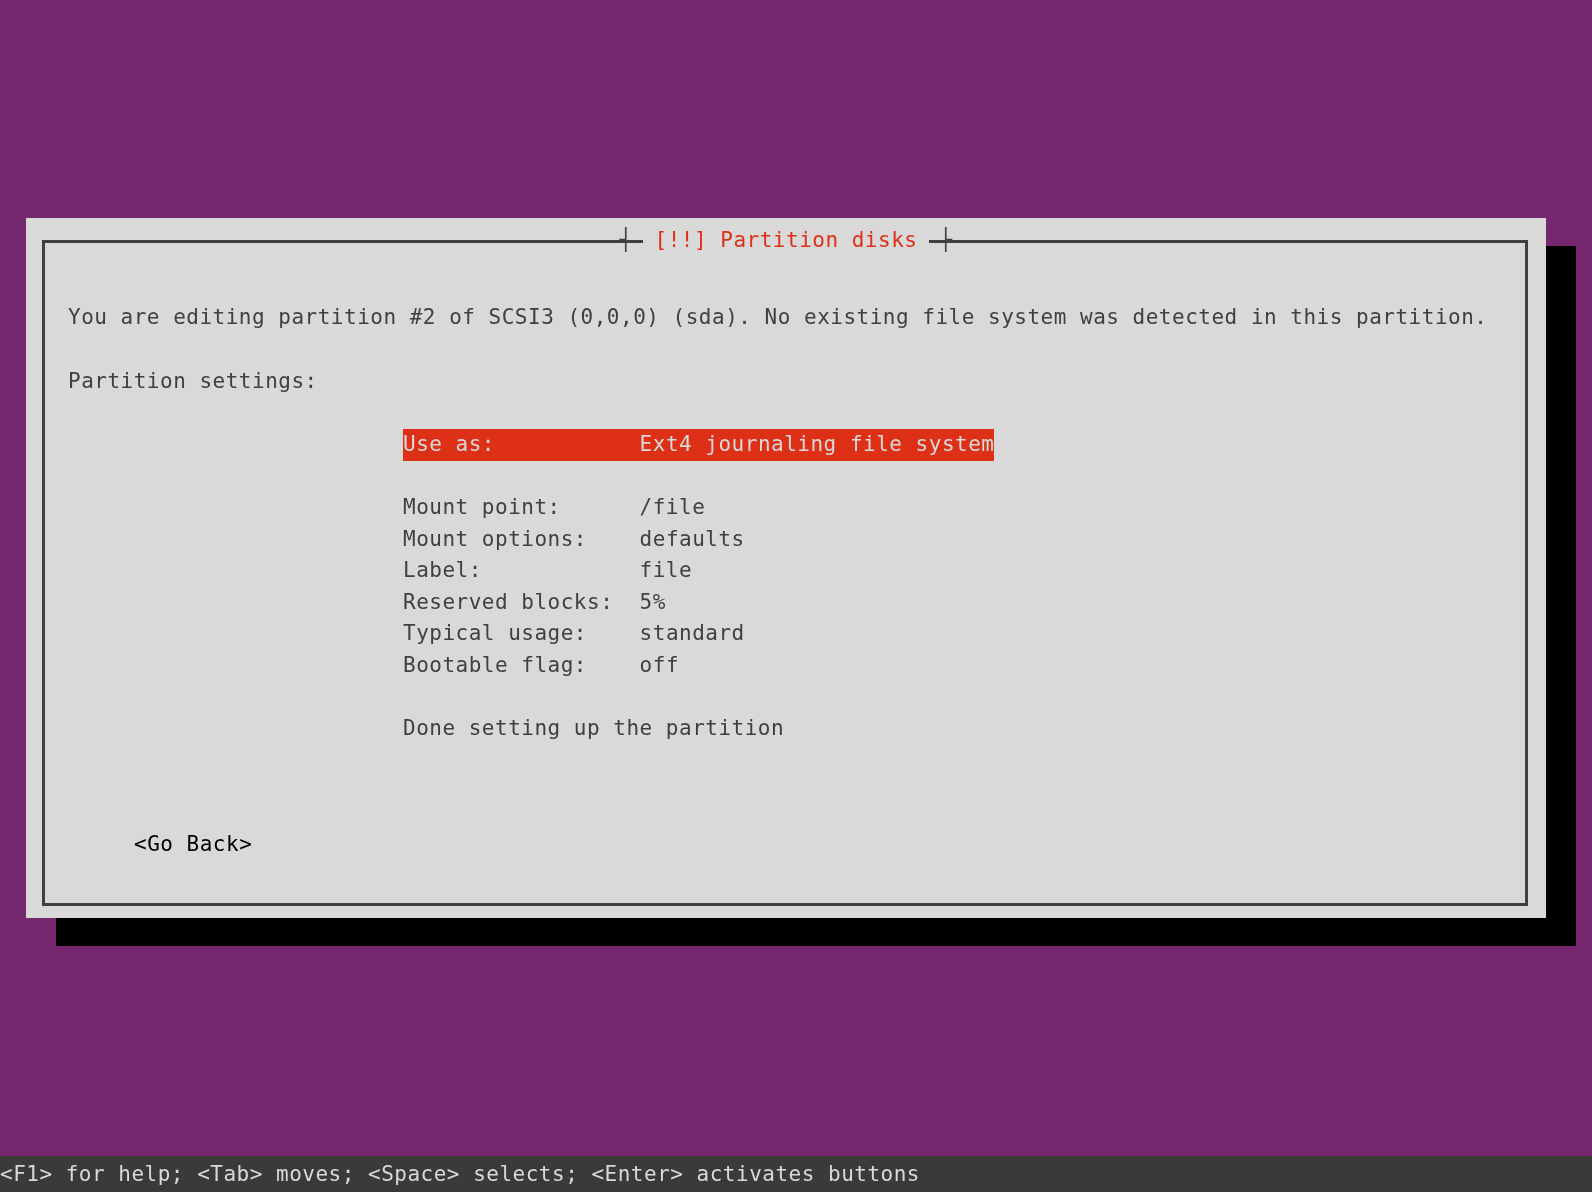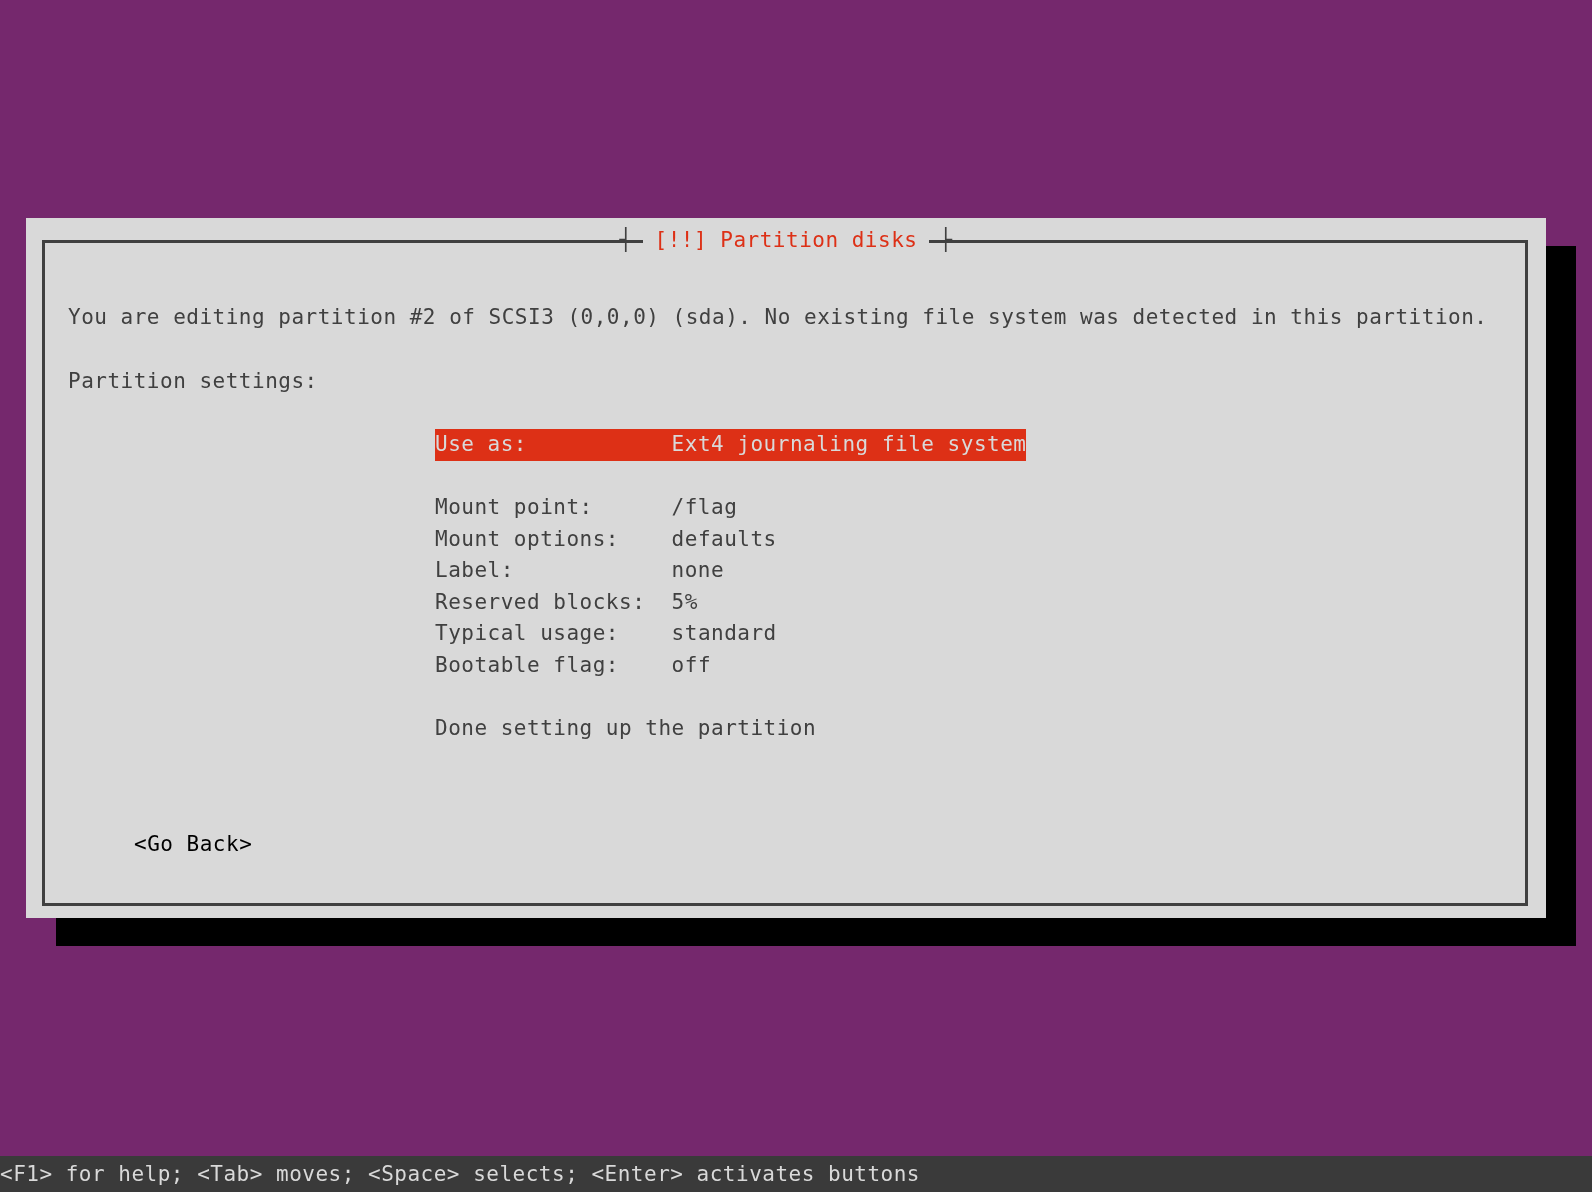--- a/index.html
+++ b/index.html
@@ -76,21 +76,20 @@
       margin-bottom: 32px;
     }
     .subtitle {
       margin-bottom: 32px;
     }
     .settings-block {
       margin-left: 335px;
     }
     .setting-row {
       white-space: pre;
-      margin-left: 32px;
     }
     .selected {
       background: #dd3016;
       color: #d9d9d9;
       display: inline-block;
     }
     .gap {
       height: 31.5px;
     }
     .go-back {
@@ -119,23 +118,23 @@
     <div class="dialog-border"></div>
     <div class="dialog-title-wrap">
       <span class="title-bracket">┤</span><span class="dialog-title">[!!] Partition disks</span><span class="title-bracket">├</span>
     </div>
     <div class="dialog-content">
       <div class="description">You are editing partition #2 of SCSI3 (0,0,0) (sda). No existing file system was detected in this partition.</div>
       <div class="subtitle">Partition settings:</div>
       <div class="settings-block">
         <div class="setting-row"><span class="selected"><span>Use as:</span>           <span>Ext4 journaling file system</span></span></div>
         <div class="gap"></div>
-        <div class="setting-row"><span>Mount point:</span>      <span>/flag</span></div>
+        <div class="setting-row"><span>Mount point:</span>      <span>/file</span></div>
         <div class="setting-row"><span>Mount options:</span>    <span>defaults</span></div>
-        <div class="setting-row"><span>Label:</span>            <span>none</span></div>
+        <div class="setting-row"><span>Label:</span>            <span>file</span></div>
         <div class="setting-row"><span>Reserved blocks:</span>  <span>5%</span></div>
         <div class="setting-row"><span>Typical usage:</span>    <span>standard</span></div>
         <div class="setting-row"><span>Bootable flag:</span>    <span>off</span></div>
         <div class="gap"></div>
         <div class="setting-row">Done setting up the partition</div>
       </div>
     </div>
     <div class="go-back">&lt;Go Back&gt;</div>
   </div>
 </div>

